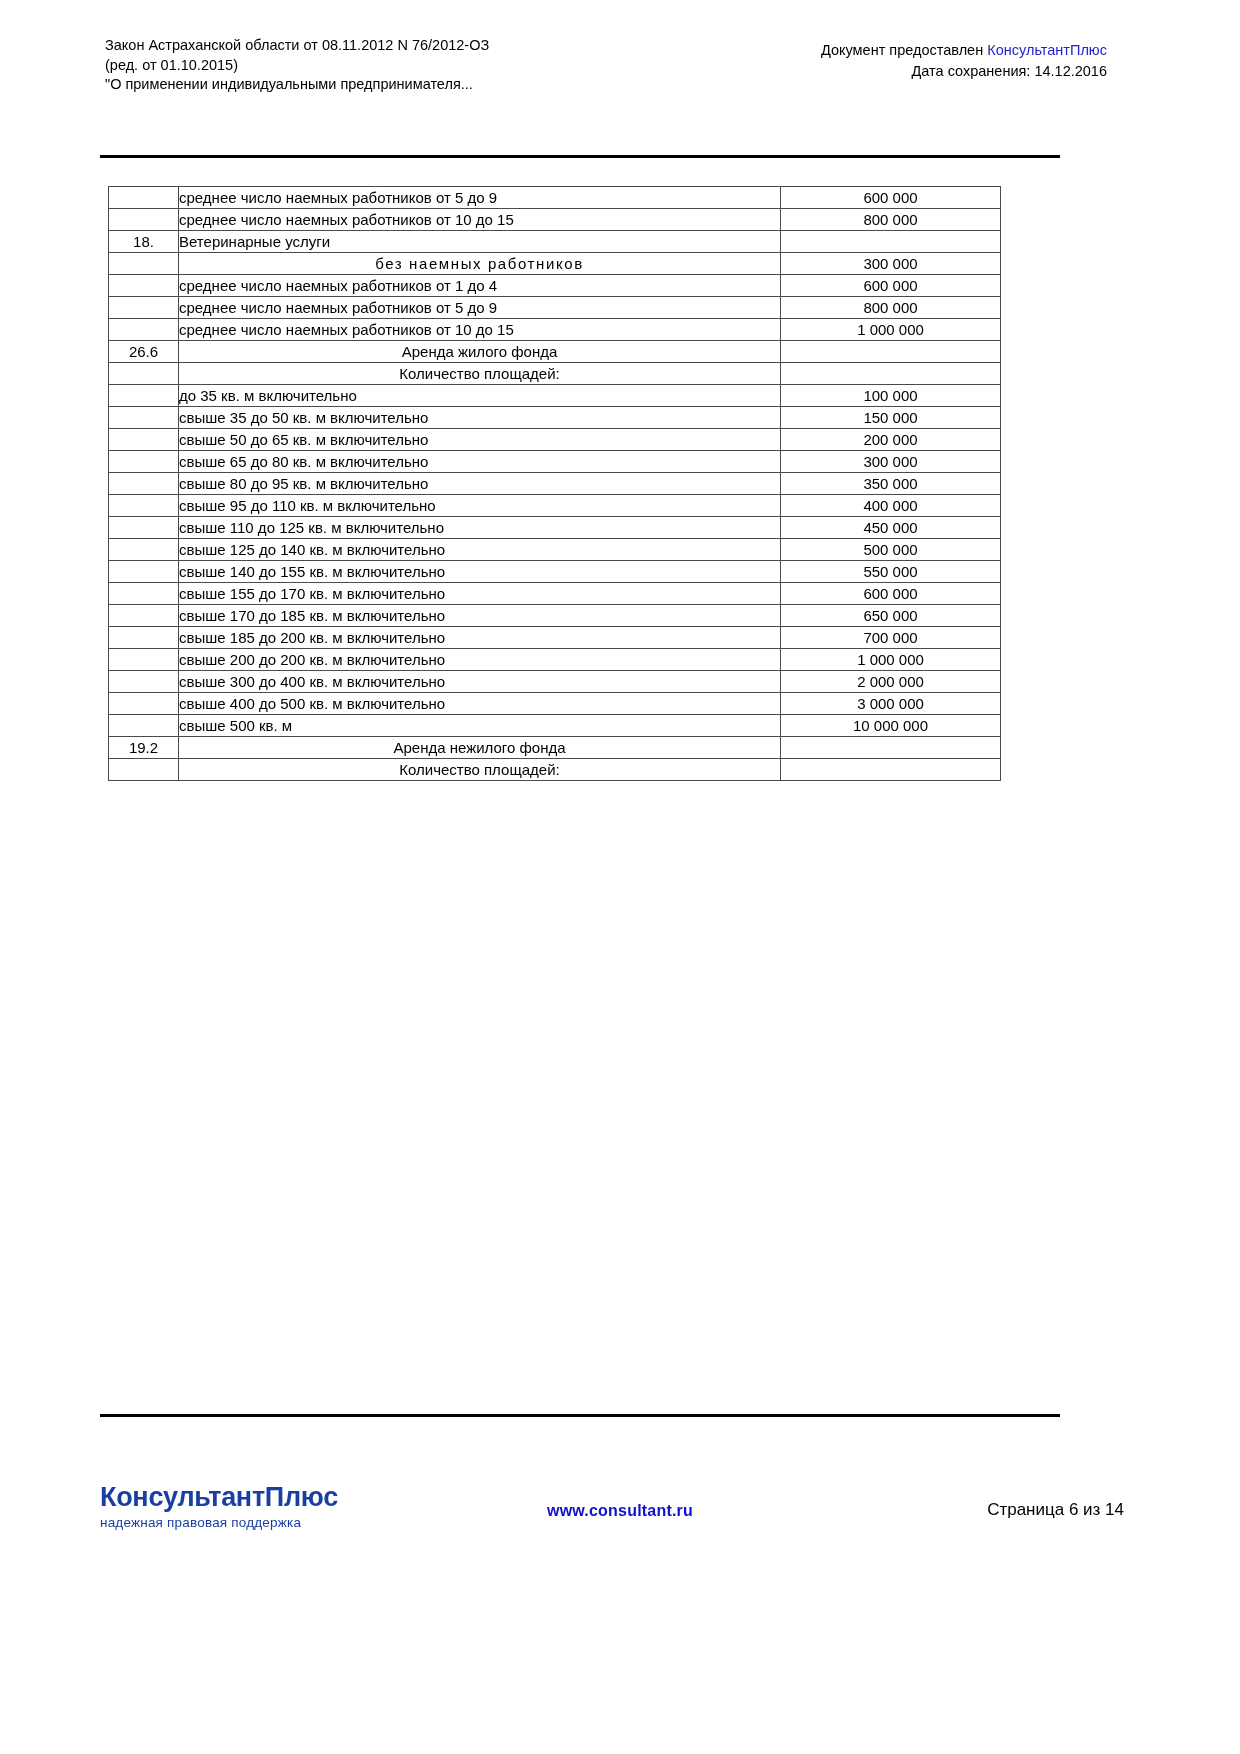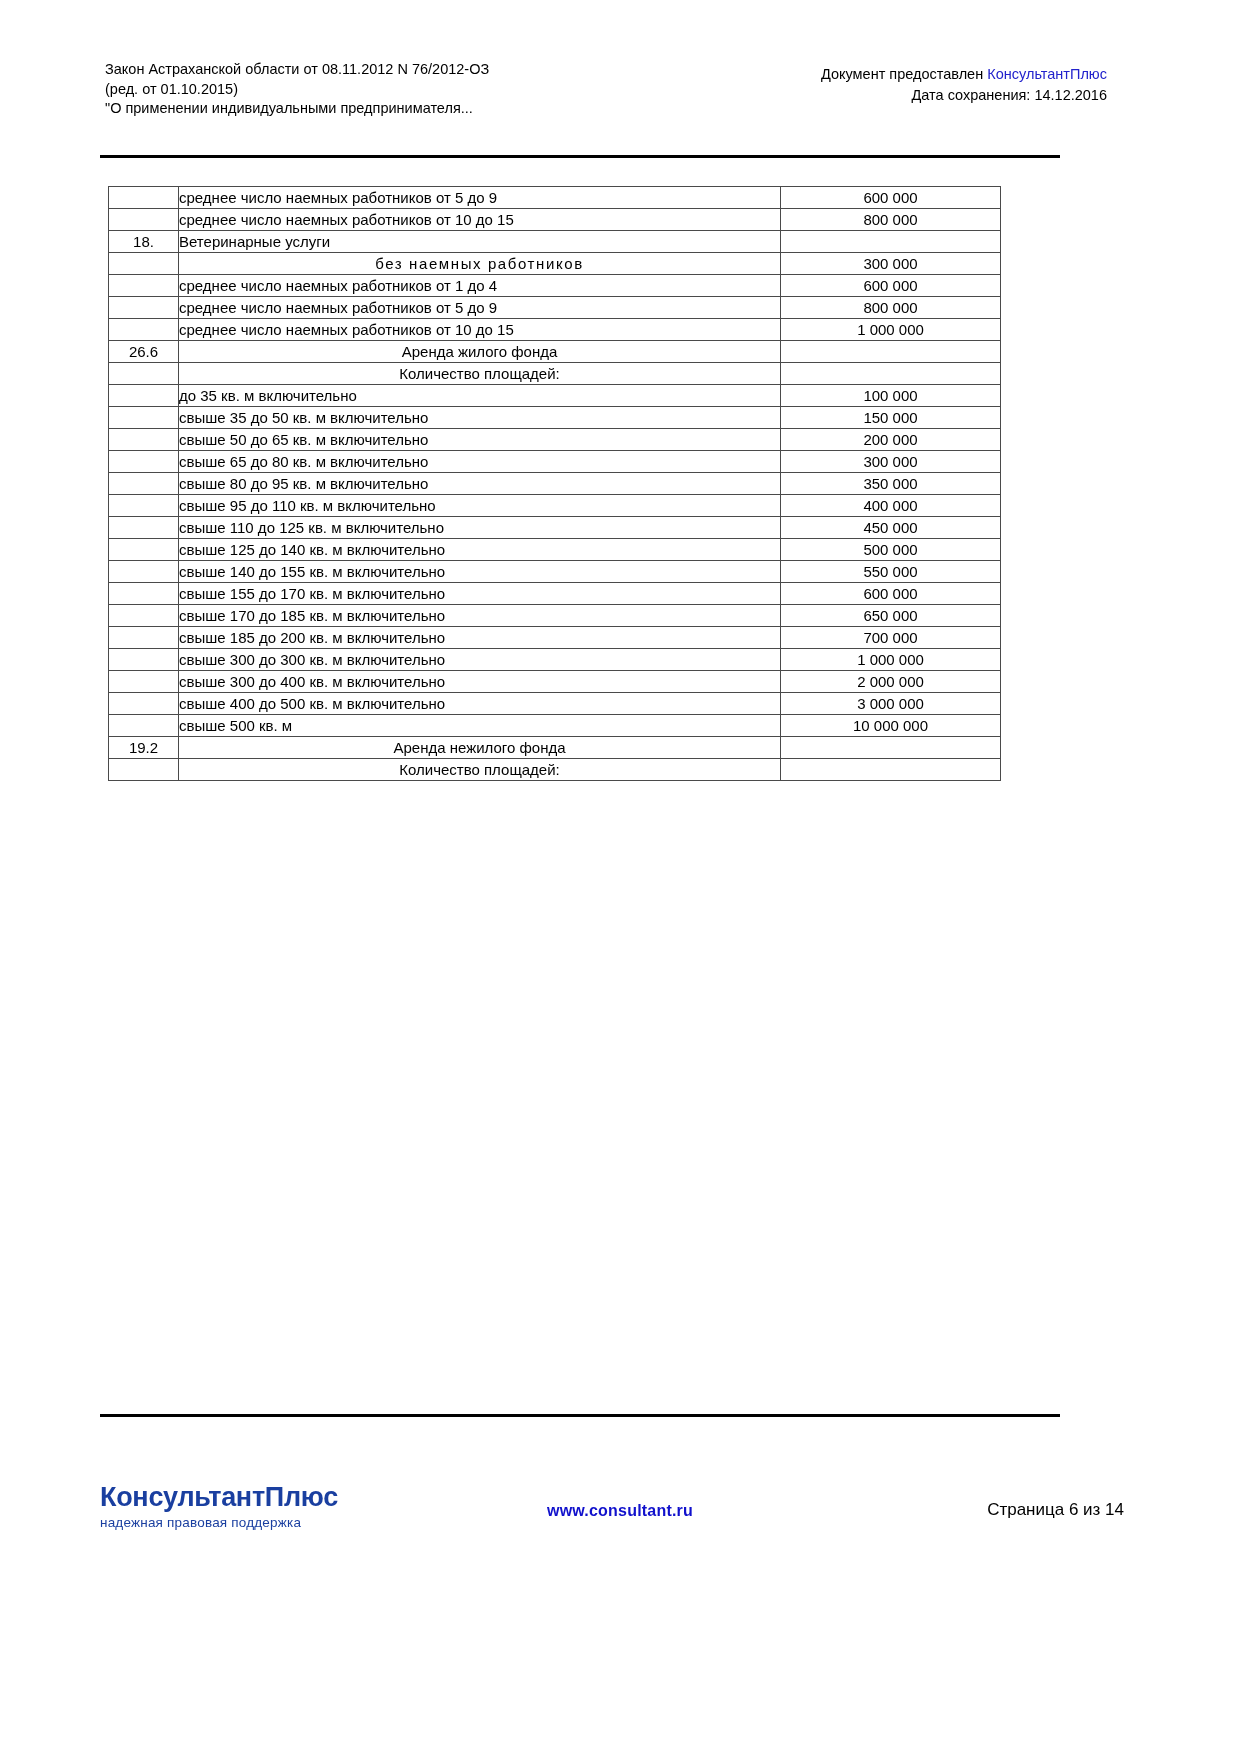--- a/index.html
+++ b/index.html
@@ -19,21 +19,21 @@
     position: absolute;
     left: 0; top: 0;
     width: 1240px;
     height: 1754px;
     box-sizing: border-box;
   }
 
   
   .doc-header {
     position: absolute;
-    left: 0; top: 60px;
+    left: 0; top: 36px;
     width: 1240px;
     height: 70px;
   }
   .hdr-left {
     position: absolute;
     left: 105px; top: 0;
     width: 600px;
     font-size: 14.5px;
     line-height: 19.5px;
     color: #000;
@@ -283,21 +283,21 @@
             <td class="cell-txt">свыше 170 до 185 кв. м включительно</td>
             <td class="cell-val">650 000</td>
           </tr>
           <tr>
             <td class="cell-num"></td>
             <td class="cell-txt">свыше 185 до 200 кв. м включительно</td>
             <td class="cell-val">700 000</td>
           </tr>
           <tr>
             <td class="cell-num"></td>
-            <td class="cell-txt">свыше 300 до 300 кв. м включительно</td>
+            <td class="cell-txt">свыше 200 до 200 кв. м включительно</td>
             <td class="cell-val">1 000 000</td>
           </tr>
           <tr>
             <td class="cell-num"></td>
             <td class="cell-txt">свыше 300 до 400 кв. м включительно</td>
             <td class="cell-val">2 000 000</td>
           </tr>
           <tr>
             <td class="cell-num"></td>
             <td class="cell-txt">свыше 400 до 500 кв. м включительно</td>

